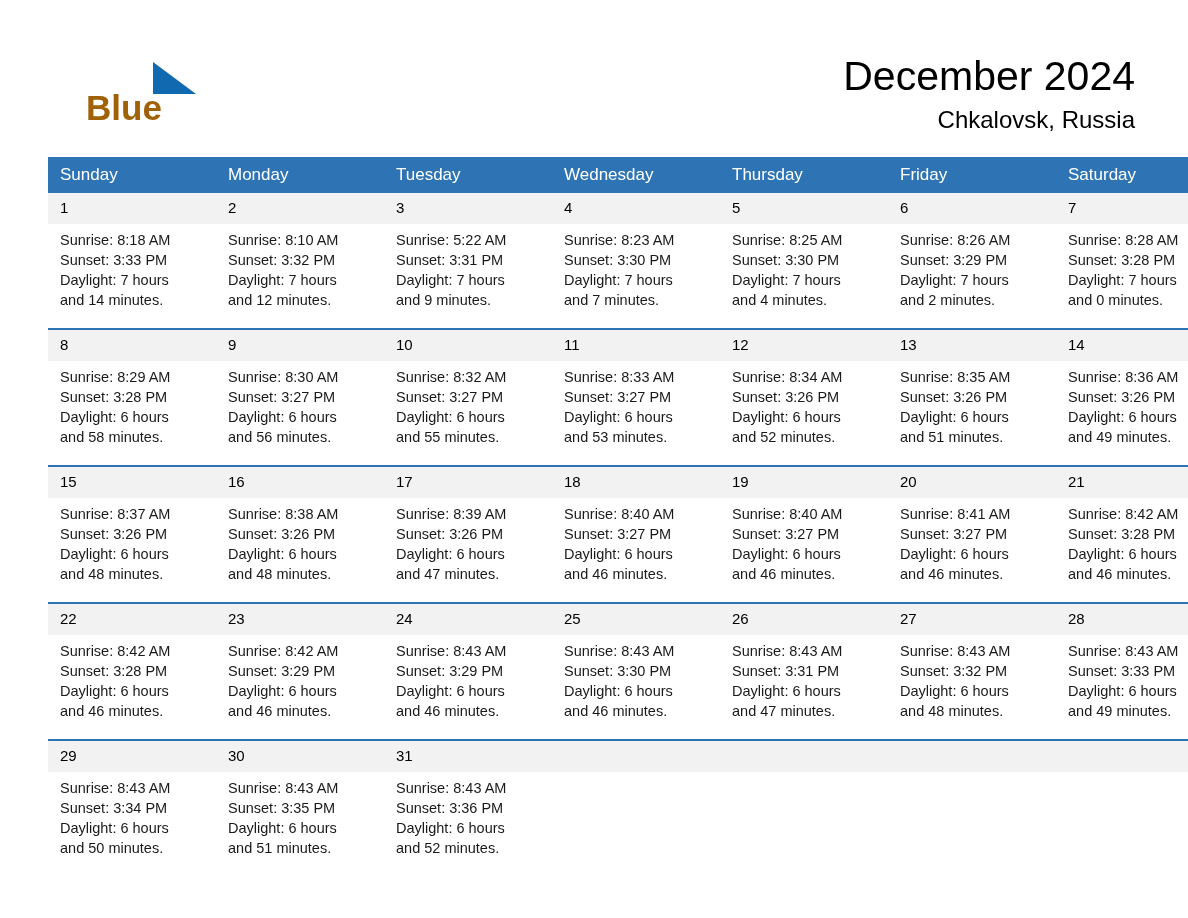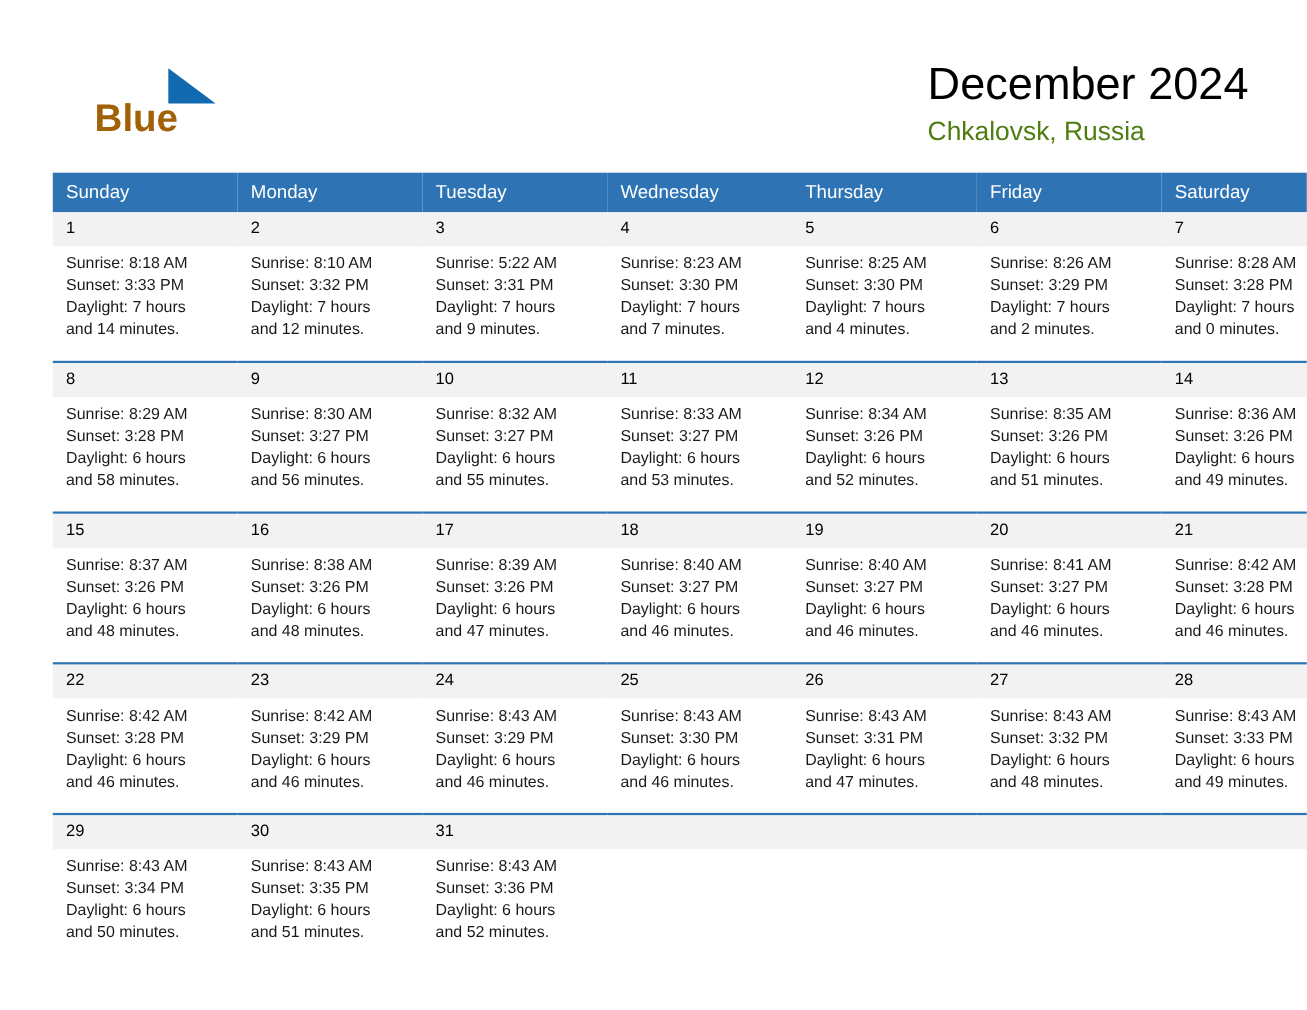--- a/index.html
+++ b/index.html
@@ -64,34 +64,34 @@
     font-weight: 700;
     color: #a16207;
     line-height: 42px;
     white-space: nowrap;
   }
 
   .title-block {
     position: absolute;
     right: 53px;
     top: 50px;
-    text-align: left;
+    text-align: right;
   }
   .month-title {
     font-size: 41px;
     font-weight: 400;
     color: #000000;
     line-height: 52px;
     white-space: nowrap;
   }
   .location {
     margin-top: 3px;
     font-size: 24px;
     font-weight: 400;
-    color: #4d7c0f;
+    color: #000000;
     line-height: 30px;
     white-space: nowrap;
   }
 
   
   .calendar {
     position: absolute;
     left: 48px;
     top: 157px;
     width: 1092px;

